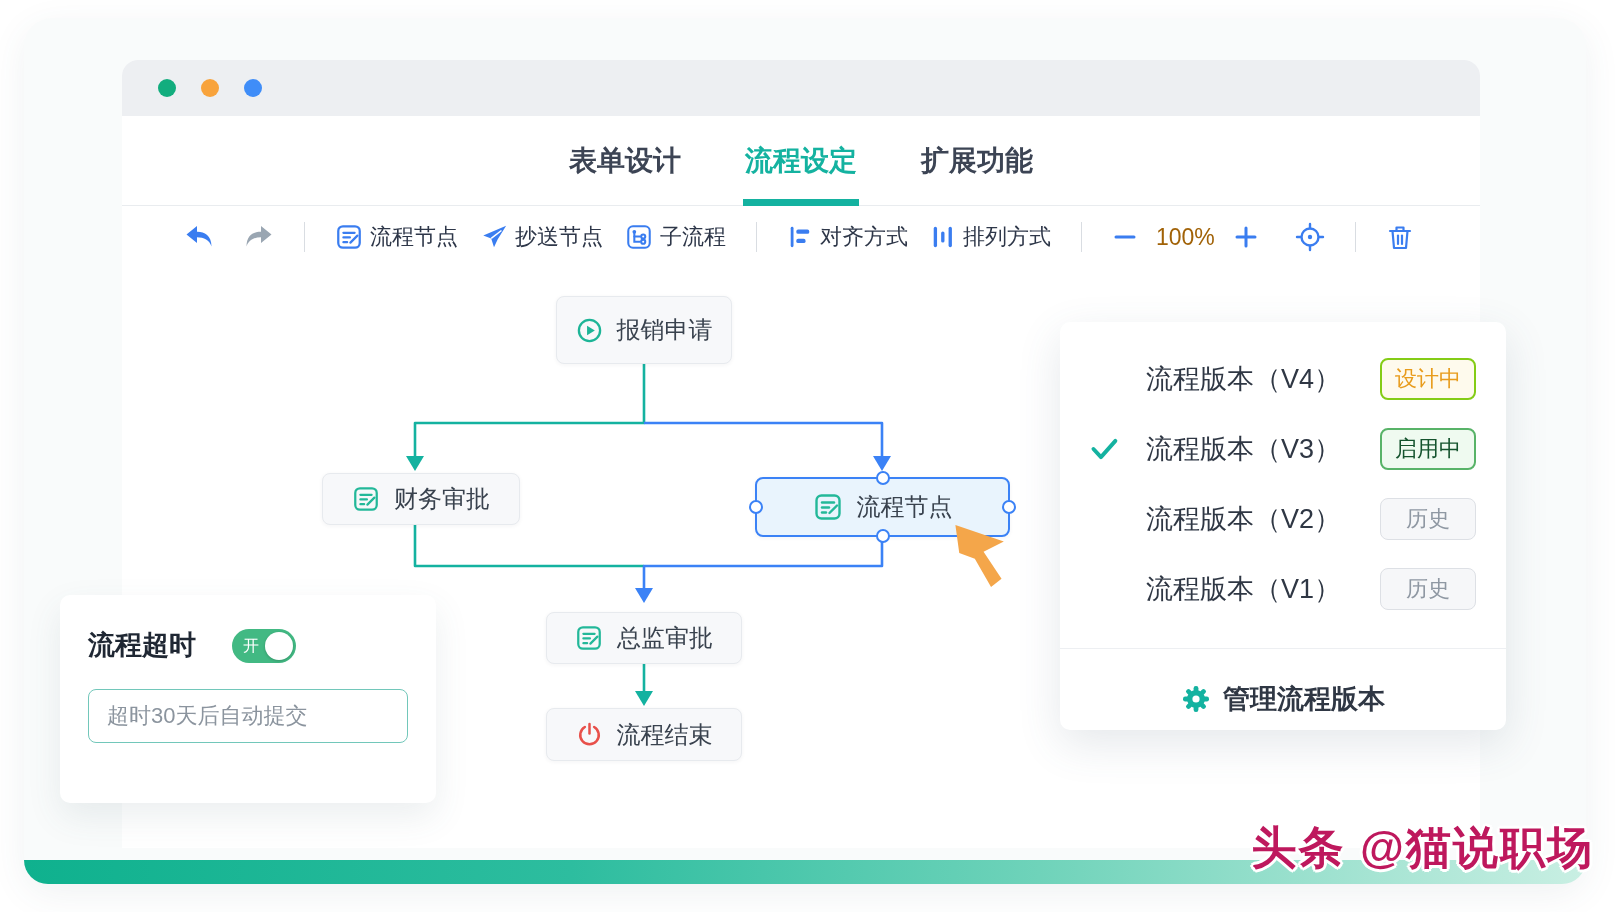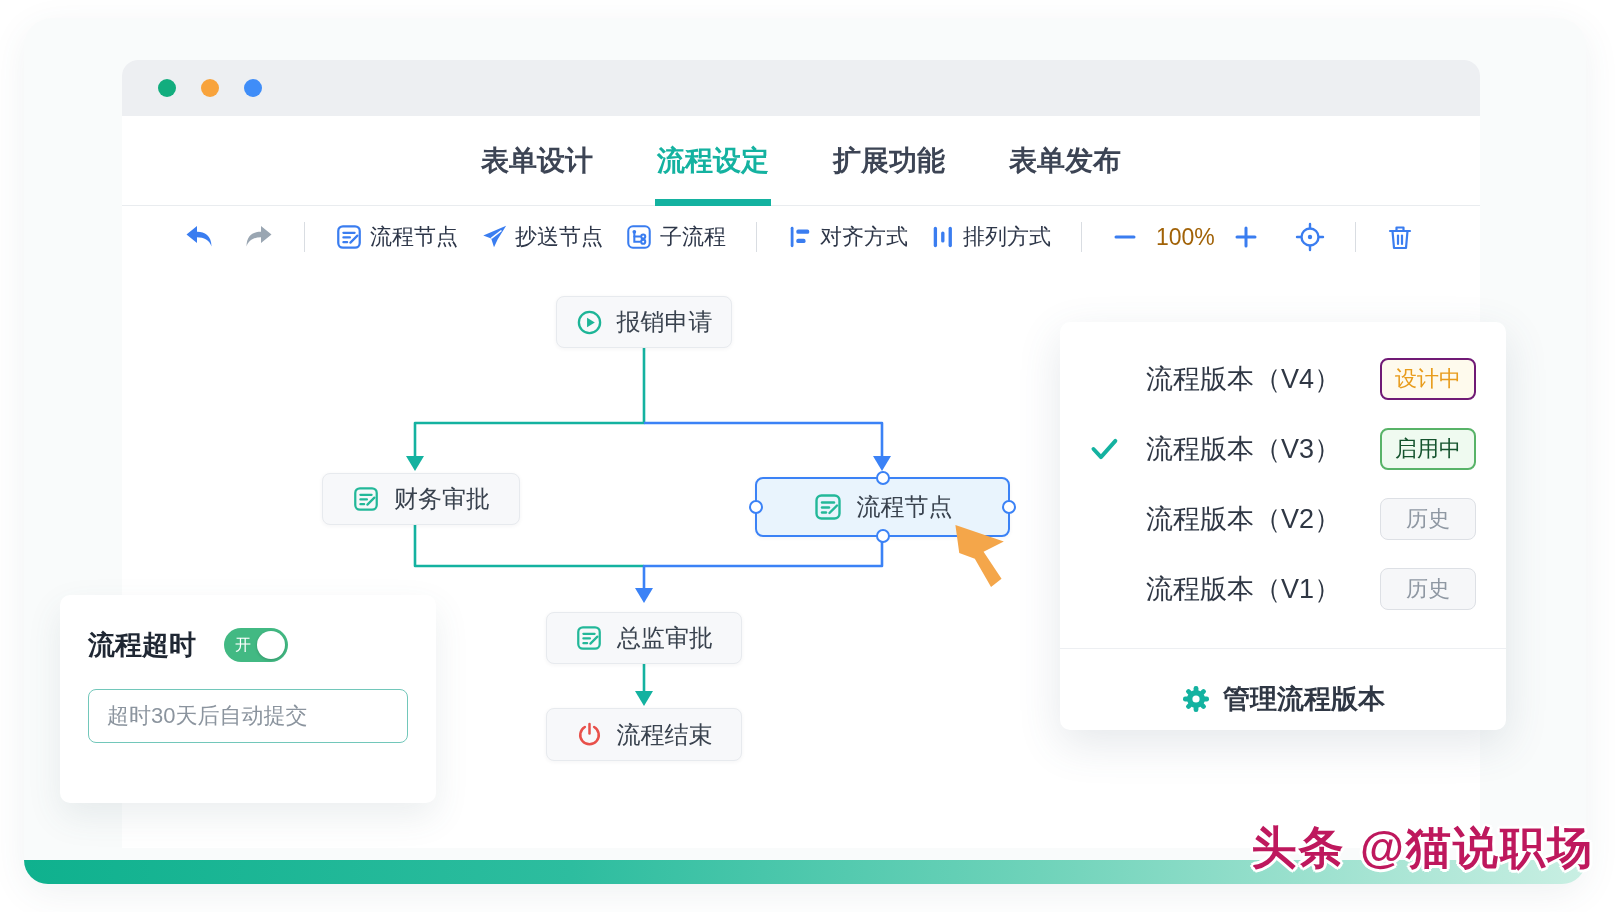--- a/index.html
+++ b/index.html
@@ -51,32 +51,32 @@
 
   
   .version-panel { position:absolute; left:1060px; top:322px; width:446px; height:408px;
     background:#ffffff; border-radius:10px; z-index:6;
     box-shadow:0 14px 44px rgba(70,95,110,.14); padding-top:22px; }
   .v-row { height:70px; display:flex; align-items:center; padding:0 30px; cursor:pointer; }
   .v-check { width:56px; display:flex; align-items:center; }
   .v-label { flex:1; font-size:27px; color:#2f3744; font-weight:500; }
   .v-badge { min-width:96px; height:42px; border-radius:8px; font-size:22px;
     display:flex; align-items:center; justify-content:center; }
-  .v-badge.design { color:#e89c1c; border:2px solid #701a75; background:#fefaed;margin-left:33px; }
+  .v-badge.design { color:#e89c1c; border:2px solid #84cc16; background:#fefaed;margin-left:33px; }
   .v-badge.active { color:#14532d; border:2px solid #58b368; background:#effaf0; }
   .v-badge.history{ color:#8f98a3; border:1px solid #dde0e5; background:#f6f7f9; }
   .v-footer { margin-top:24px; border-top:1px solid #edeff2; height:100px;
     display:flex; align-items:center; justify-content:center; gap:12px; cursor:pointer; }
   .v-footer span.txt { font-size:27px; font-weight:600; color:#2f3744;text-align:right; }
 
   
   .timeout-panel { position:absolute; left:60px; top:595px; width:376px; height:208px;
     background:#ffffff; border-radius:10px; z-index:6;
     box-shadow:0 14px 34px rgba(70,95,110,.10); padding:32px 28px 0 28px; }
-  .t-head { display:flex; align-items:center; gap:28px; }
+  .t-head { display:flex; align-items:flex-end; gap:36px; }
   .t-title { font-size:27px; font-weight:700; color:#1f2733; }
   .toggle { width:64px; height:34px; border-radius:17px; background:#42b983;
     position:relative; display:flex; align-items:center; cursor:pointer; }
   .toggle .t-on { color:#ffffff; font-size:16px; margin-left:11px; }
   .toggle .knob { position:absolute; right:3px; top:3px; width:28px; height:28px;
     background:#ffffff; border-radius:50%; box-shadow:0 1px 3px rgba(0,0,0,.2); }
   .t-input { margin-top:26px; width:320px; height:54px; border:1.5px solid #72c7ba;
     border-radius:8px; font-size:22px; color:#8b949e; padding-left:18px;
     background:#ffffff; outline:none; font-family:inherit; }
 
@@ -98,21 +98,20 @@
     <div class="titlebar">
       <div class="dot green"></div>
       <div class="dot orange"></div>
       <div class="dot blue"></div>
     </div>
 
     <div class="tabbar">
       <div class="tab">表单设计</div>
       <div class="tab active">流程设定</div>
       <div class="tab">扩展功能</div>
-      <div class="tab">表单发布</div>
     </div>
 
     <div class="toolbar">
       <span class="icn">
         <svg width="30" height="30" viewBox="0 0 30 30">
             <path d="M13 4 L2.5 12.5 L13 21 V15.2 C20 15.2 25.5 18 27.5 24.5 C27.5 13 20 9.5 13 9.7 Z" fill="#3a7df0"></path>
           </svg>
       </span>
       <span class="icn" style="margin-left:8px;">
         <svg width="30" height="30" viewBox="0 0 30 30">
@@ -236,21 +235,21 @@
     <g fill="none" stroke="#3b82f6" stroke-width="2.6" stroke-linejoin="round">
       <path d="M644 423 H882 V458"></path>
       <path d="M882 539 V566 H644 V590"></path>
     </g>
     <g fill="#3b82f6">
       <polygon points="873,456 891,456 882,471"></polygon>
       <polygon points="635,588 653,588 644,603"></polygon>
     </g>
   </svg>
 
-  <div class="node" style="left:556px; top:296px; width:176px; height:52px;">
+  <div class="node" style="left:556px; top:296px; width:176px; height:68px;">
     <span class="icn">
       <svg width="27" height="27" viewBox="0 0 28 28">
           <circle cx="14" cy="14" r="11" fill="none" stroke="#1db597" stroke-width="2.4"></circle>
           <polygon points="11.5,9 11.5,19 19.5,14" fill="#1db597"></polygon>
         </svg>
     </span>
     <span>报销申请</span>
   </div>
 
   <div class="node" style="left:322px; top:473px; width:198px; height:52px;">

